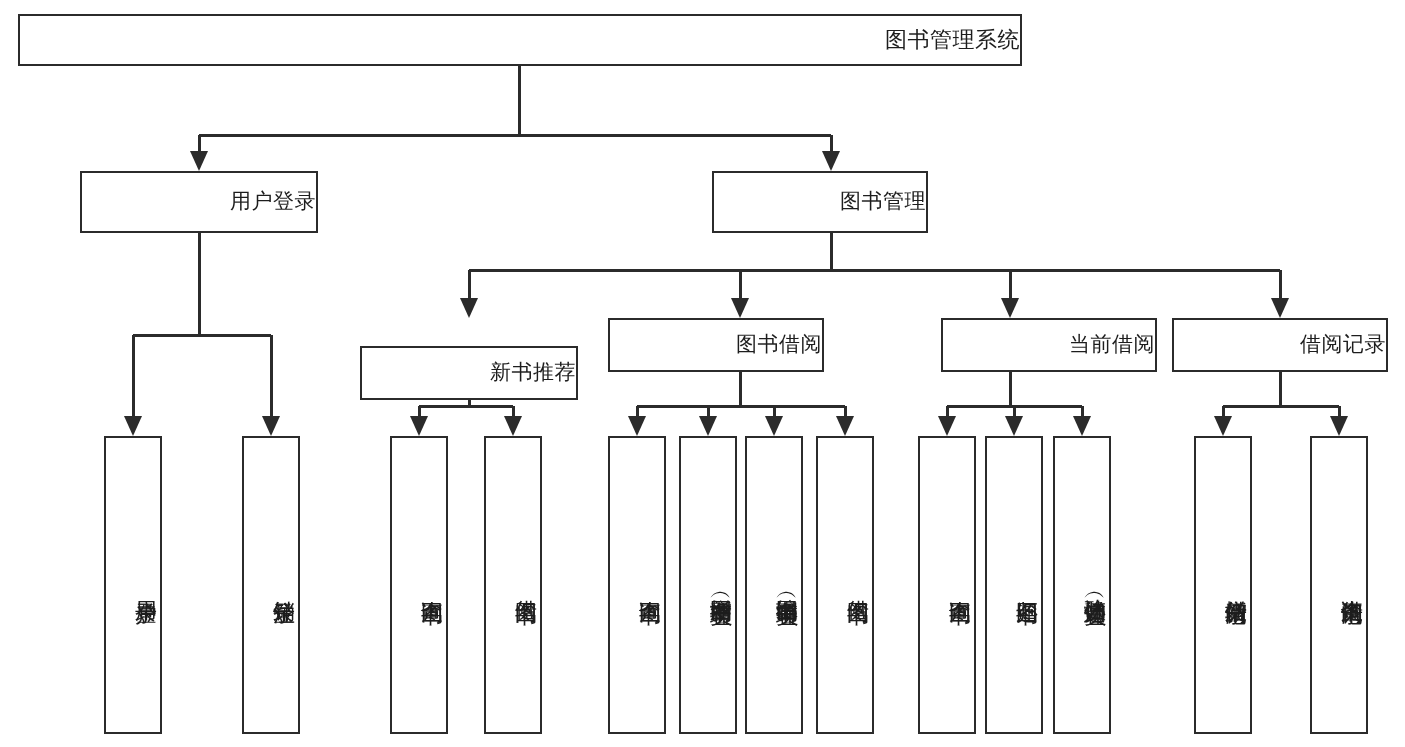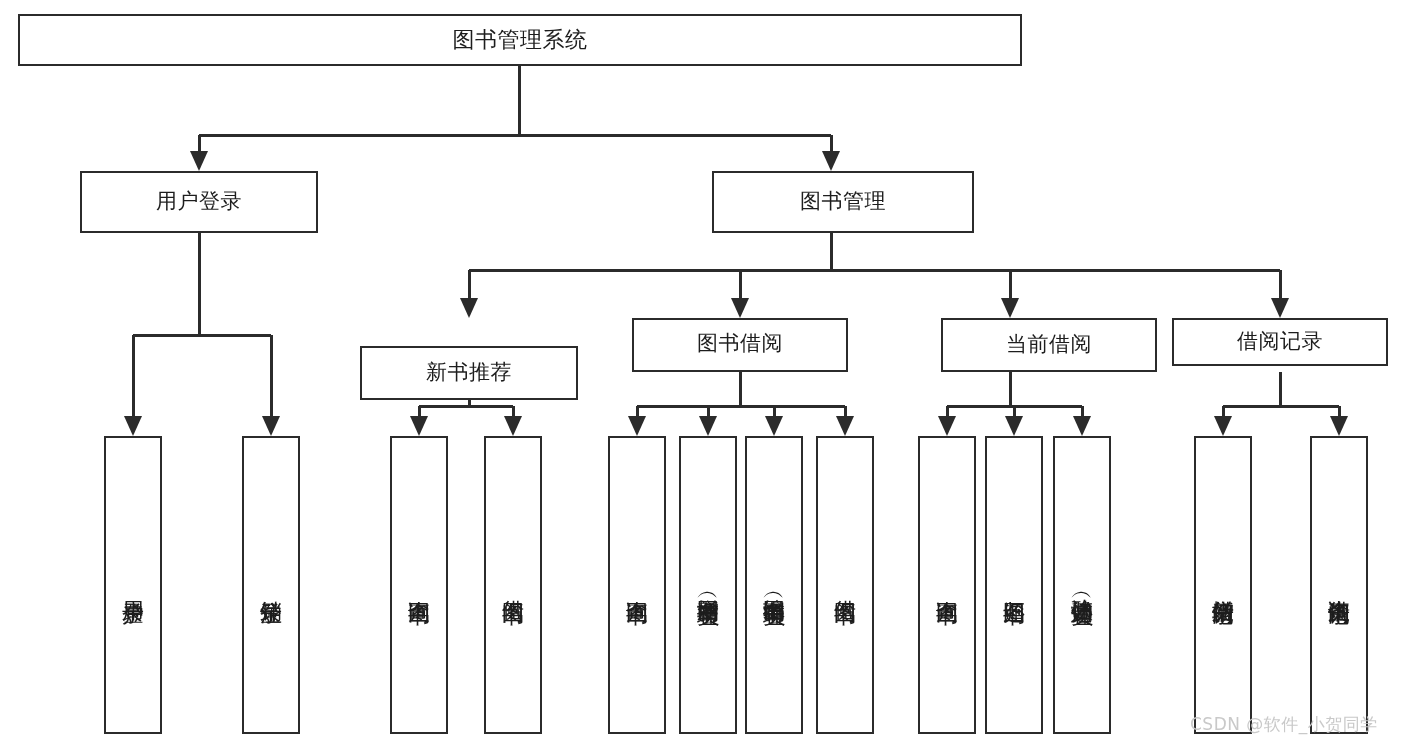--- a/index.html
+++ b/index.html
@@ -24,21 +24,21 @@
     width: 1405px;
     height: 747px;
   }
   .node-box {
     position: absolute;
     box-sizing: border-box;
     background: #ffffff;
     border: 2px solid #2b2b2b;
     display: flex;
     align-items: center;
-    justify-content: center;
+    justify-content: flex-end;
     overflow: hidden;
   }
   .node-label-h {
     font-size: 21px;
     line-height: 1.1;
     color: #1d1d1d;
     letter-spacing: 0.5px;
     white-space: nowrap;
     text-align: center;
   }
@@ -122,33 +122,33 @@
       <line x1="1339" y1="406" x2="1339" y2="416" stroke="#2b2b2b" stroke-width="3" shape-rendering="crispEdges"></line>
       <polygon points="1330,416 1348,416 1339,436" fill="#2b2b2b"></polygon>
     </svg>
   <div id="node-layer">
       <div class="node-box node-root" style="left: 18px; top: 14px; width: 1004px; height: 52px; border-color: rgb(43, 43, 43); background: rgb(255, 255, 255);">
         <span class="node-label-h" style="color: rgb(29, 29, 29);">图书管理系统</span>
       </div>
       <div class="node-box" style="left: 80px; top: 171px; width: 238px; height: 62px; border-color: rgb(43, 43, 43); background: rgb(255, 255, 255);">
         <span class="node-label-h" style="color: rgb(29, 29, 29);">用户登录</span>
       </div>
-      <div class="node-box" style="left: 712px; top: 171px; width: 262px; height: 62px; border-color: rgb(43, 43, 43); background: rgb(255, 255, 255);">
+      <div class="node-box" style="left: 712px; top: 171px; width: 216px; height: 62px; border-color: rgb(43, 43, 43); background: rgb(255, 255, 255);">
         <span class="node-label-h" style="color: rgb(29, 29, 29);">图书管理</span>
       </div>
       <div class="node-box" style="left: 360px; top: 318px; width: 218px; height: 54px; border-color: rgb(43, 43, 43); background: rgb(255, 255, 255); margin-top: 28px;">
         <span class="node-label-h" style="color: rgb(29, 29, 29);">新书推荐</span>
       </div>
-      <div class="node-box" style="left: 632px; top: 318px; width: 216px; height: 54px; border-color: rgb(43, 43, 43); background: rgb(255, 255, 255); font-family: Liberation Mono, monospace;">
+      <div class="node-box" style="left: 608px; top: 318px; width: 216px; height: 54px; border-color: rgb(43, 43, 43); background: rgb(255, 255, 255);">
         <span class="node-label-h" style="color: rgb(29, 29, 29);">图书借阅</span>
       </div>
       <div class="node-box" style="left: 902px; top: 318px; width: 216px; height: 54px; border-color: rgb(43, 43, 43); background: rgb(255, 255, 255); margin-left: 39px;">
         <span class="node-label-h" style="color: rgb(29, 29, 29);">当前借阅</span>
       </div>
-      <div class="node-box" style="left: 1172px; top: 318px; width: 216px; height: 48px; border-color: rgb(43, 43, 43); background: rgb(255, 255, 255);">
+      <div class="node-box" style="left: 1172px; top: 318px; width: 216px; height: 54px; border-color: rgb(43, 43, 43); background: rgb(255, 255, 255);">
         <span class="node-label-h" style="color: rgb(29, 29, 29);">借阅记录</span>
       </div>
       <div class="node-box" style="left: 104px; top: 436px; width: 58px; height: 298px; border-color: rgb(43, 43, 43); background: rgb(255, 255, 255);">
         <span class="node-label-v" style="color: rgb(29, 29, 29);">用户登录</span>
       </div>
       <div class="node-box" style="left: 242px; top: 436px; width: 58px; height: 298px; border-color: rgb(43, 43, 43); background: rgb(255, 255, 255);">
         <span class="node-label-v" style="color: rgb(29, 29, 29);">注销登录</span>
       </div>
       <div class="node-box" style="left: 390px; top: 436px; width: 58px; height: 298px; border-color: rgb(43, 43, 43); background: rgb(255, 255, 255);">
         <span class="node-label-v" style="color: rgb(29, 29, 29);">查询图书</span>
@@ -177,14 +177,13 @@
       <div class="node-box" style="left: 1053px; top: 436px; width: 58px; height: 298px; border-color: rgb(43, 43, 43); background: rgb(255, 255, 255);">
         <span class="node-label-v" style="color: rgb(29, 29, 29);">确认归还（管理员）</span>
       </div>
       <div class="node-box" style="left: 1194px; top: 436px; width: 58px; height: 298px; border-color: rgb(43, 43, 43); background: rgb(255, 255, 255);">
         <span class="node-label-v" style="color: rgb(29, 29, 29);">新增借阅记录</span>
       </div>
       <div class="node-box" style="left: 1310px; top: 436px; width: 58px; height: 298px; border-color: rgb(43, 43, 43); background: rgb(255, 255, 255);">
         <span class="node-label-v" style="color: rgb(29, 29, 29);">查询借阅记录</span>
       </div>
     </div>
-  <div class="watermark" style="left: 1190px; top: 713px; color: rgb(201, 201, 201);">CSDN @软件_小贺同学</div>
 </div>
 
 </body></html>

